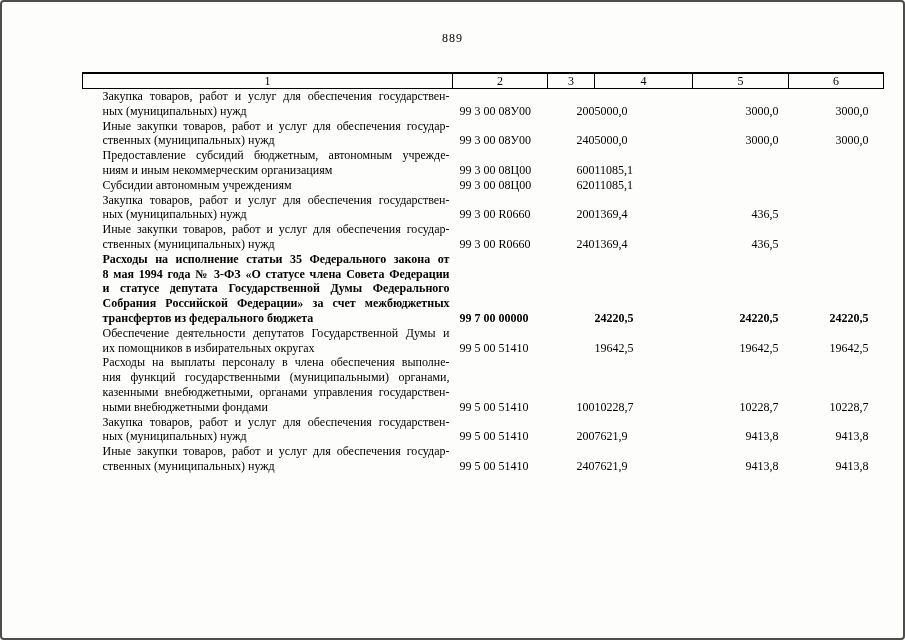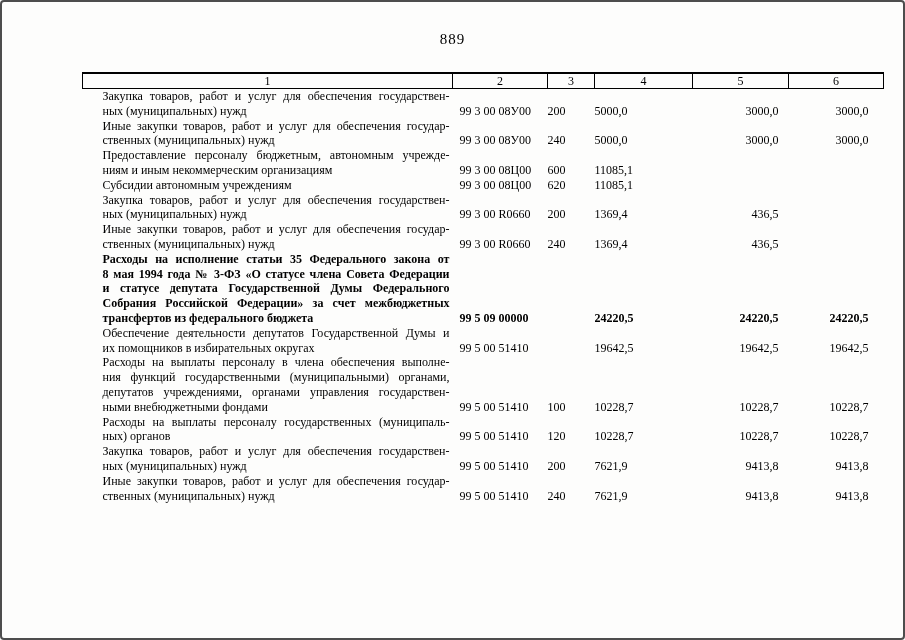--- a/index.html
+++ b/index.html
@@ -16,21 +16,21 @@
     border-radius: 4px;
     overflow: hidden;
   }
 
   .page-number {
     position: absolute;
     top: 29px;
     left: 0;
     width: 100%;
     text-align: center;
-    font-size: 15px;
+    font-size: 12px;
     letter-spacing: 1px;
   }
 
   table.budget-table {
     position: absolute;
     top: 70px;
     left: 80px;
     width: 801px;
     border-collapse: collapse;
     table-layout: fixed;
@@ -64,21 +64,21 @@
     white-space: nowrap;
     line-height: 14.8px;
     margin-left: 12px;
   }
   td.name .line.last {
     text-align: left;
     text-align-last: auto;
   }
 
   td.code { padding-left: 7px; text-align: left; white-space: nowrap; margin-left: 12px; }
-  td.vr   { text-align: left; }
+  td.vr   { text-align: right; }
   td.c4   { padding-right: 5px; }
   td.c5   { text-align: right; padding-right: 10px; }
   td.c6   { text-align: right; padding-right: 15px; }
 </style>
 </head>
 <body>
 
 <div class="page-number">889</div>
 
 <table class="budget-table">
@@ -118,21 +118,21 @@
           <div class="line last">ственных (муниципальных) нужд</div>
         </td>
         <td class="code">99 3 00 08У00</td>
         <td class="vr">240</td>
         <td class="c4">5000,0</td>
         <td class="c5">3000,0</td>
         <td class="c6">3000,0</td>
       </tr>
       <tr>
         <td class="name">
-          <div class="line">Предоставление персоналу бюджетным, автономным учрежде-</div>
+          <div class="line">Предоставление субсидий бюджетным, автономным учрежде-</div>
           <div class="line last">ниям и иным некоммерческим организациям</div>
         </td>
         <td class="code">99 3 00 08Ц00</td>
         <td class="vr">600</td>
         <td class="c4">11085,1</td>
         <td class="c5"></td>
         <td class="c6"></td>
       </tr>
       <tr>
         <td class="name">
@@ -167,63 +167,52 @@
         <td class="c6"></td>
       </tr>
       <tr class="bold">
         <td class="name">
           <div class="line">Расходы на исполнение статьи 35 Федерального закона от</div>
           <div class="line">8 мая 1994 года № 3-ФЗ «О статусе члена Совета Федерации</div>
           <div class="line">и статусе депутата Государственной Думы Федерального</div>
           <div class="line">Собрания Российской Федерации» за счет межбюджетных</div>
           <div class="line last">трансфертов из федерального бюджета</div>
         </td>
-        <td class="code">99 5 09 00000</td>
+        <td class="code">99 7 00 00000</td>
         <td class="vr"></td>
         <td class="c4">24220,5</td>
         <td class="c5">24220,5</td>
         <td class="c6">24220,5</td>
       </tr>
       <tr>
         <td class="name">
           <div class="line">Обеспечение деятельности депутатов Государственной Думы и</div>
           <div class="line last">их помощников в избирательных округах</div>
         </td>
         <td class="code">99 5 00 51410</td>
         <td class="vr"></td>
         <td class="c4">19642,5</td>
         <td class="c5">19642,5</td>
         <td class="c6">19642,5</td>
       </tr>
       <tr>
         <td class="name">
           <div class="line">Расходы на выплаты персоналу в члена обеспечения выполне-</div>
           <div class="line">ния функций государственными (муниципальными) органами,</div>
-          <div class="line">депутатов учреждениями, органами управления государствен-</div>
+          <div class="line">казенными внебюджетными, органами управления государствен-</div>
           <div class="line last">ными внебюджетными фондами</div>
         </td>
         <td class="code">99 5 00 51410</td>
         <td class="vr">100</td>
         <td class="c4">10228,7</td>
         <td class="c5">10228,7</td>
         <td class="c6">10228,7</td>
       </tr>
       <tr>
         <td class="name">
-          <div class="line">Расходы на выплаты персоналу государственных (муниципаль-</div>
-          <div class="line last">ных) органов</div>
-        </td>
-        <td class="code">99 5 00 51410</td>
-        <td class="vr">120</td>
-        <td class="c4">10228,7</td>
-        <td class="c5">10228,7</td>
-        <td class="c6">10228,7</td>
-      </tr>
-      <tr>
-        <td class="name">
           <div class="line">Закупка товаров, работ и услуг для обеспечения государствен-</div>
           <div class="line last">ных (муниципальных) нужд</div>
         </td>
         <td class="code">99 5 00 51410</td>
         <td class="vr">200</td>
         <td class="c4">7621,9</td>
         <td class="c5">9413,8</td>
         <td class="c6">9413,8</td>
       </tr>
       <tr>

